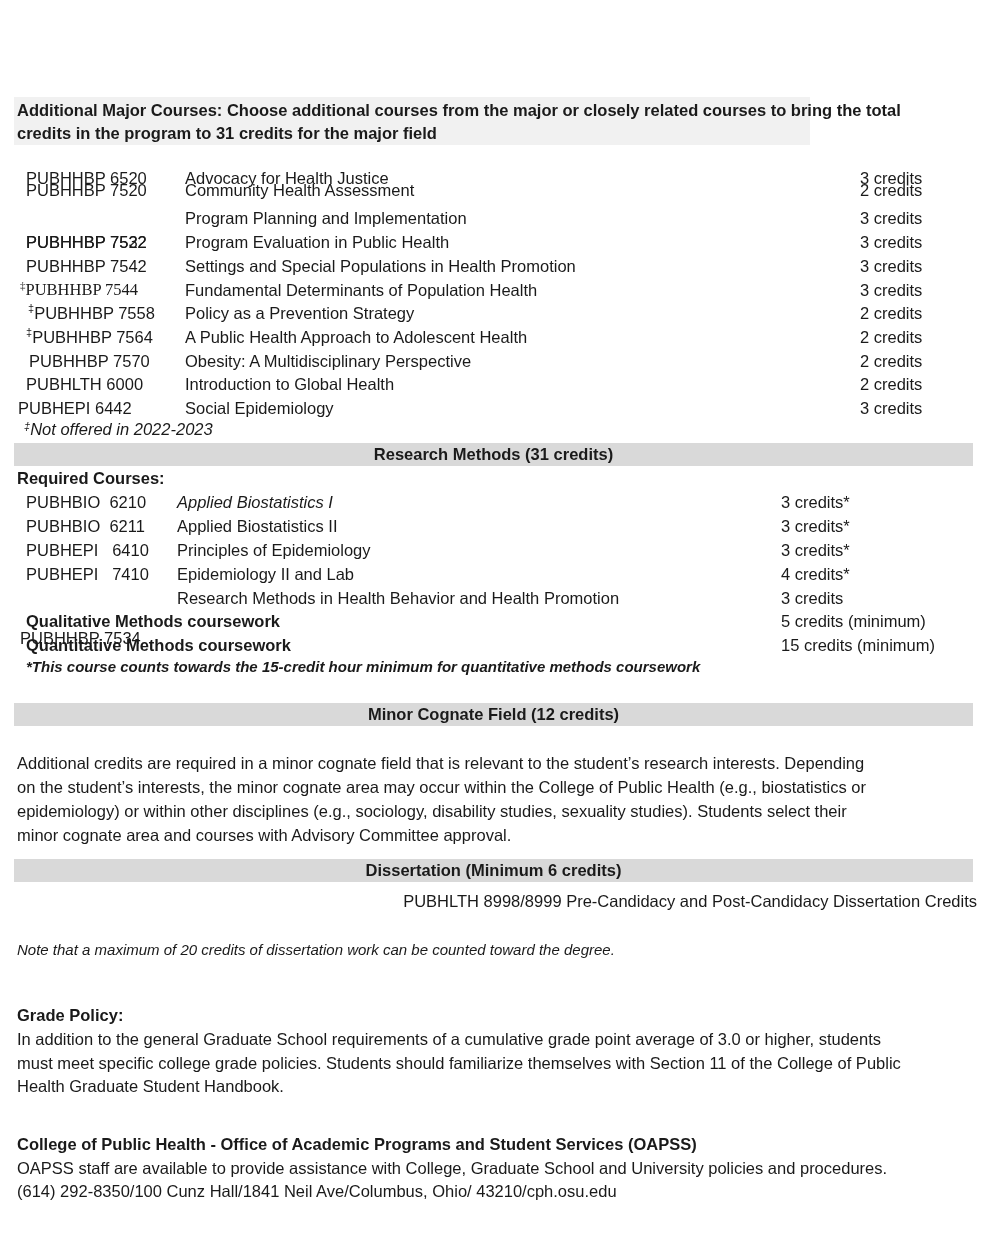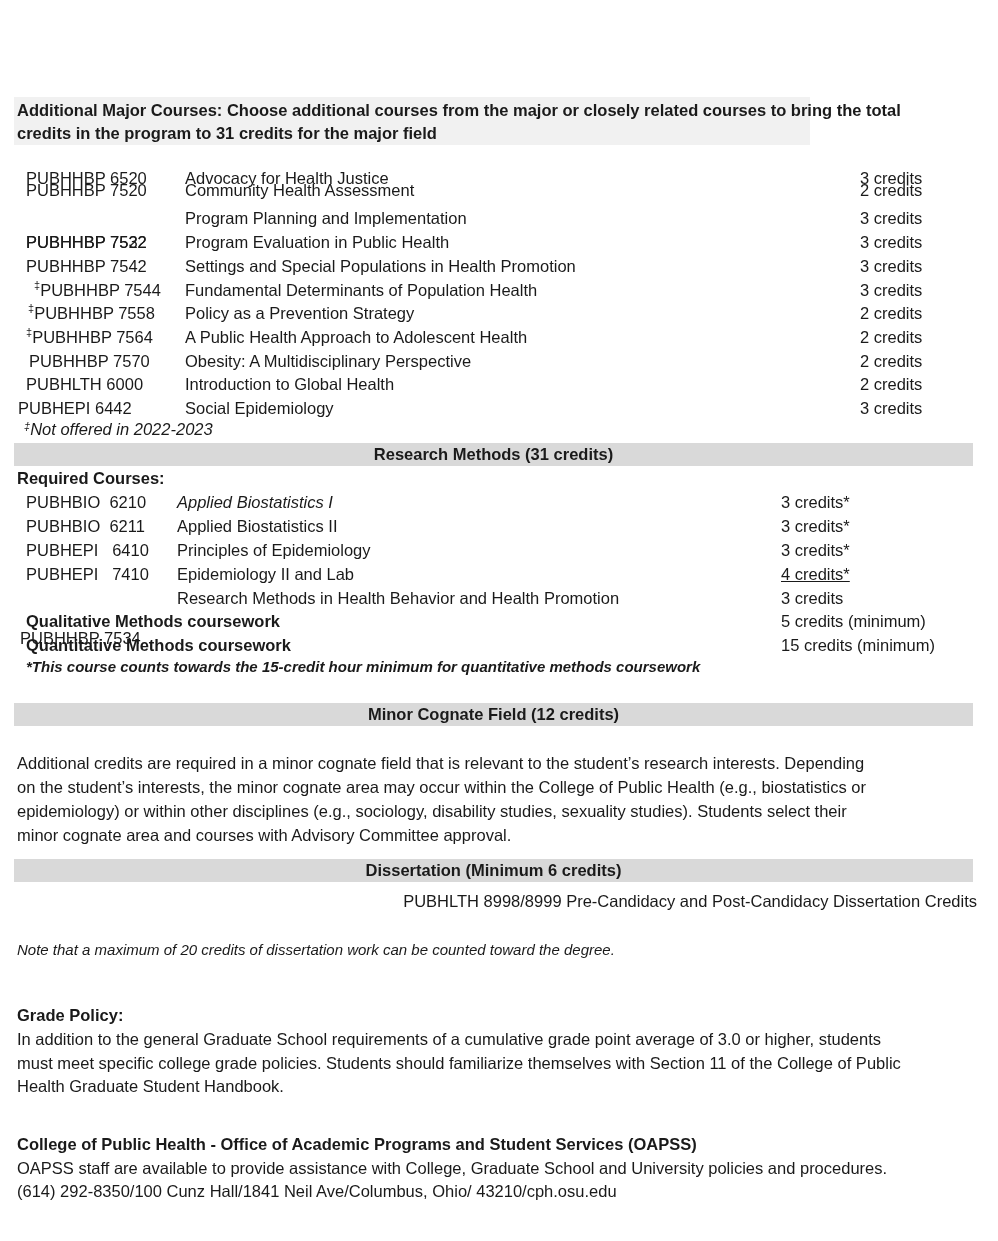--- a/index.html
+++ b/index.html
@@ -51,21 +51,21 @@
     <span style="left:26px;"><sup class="dagger"></sup><span style="position:static">PUBHHBP 7532</span></span>
     <span style="left:185px;">Program Evaluation in Public Health</span>
     <span style="left:860px;">3 credits</span>
   </div>
   <div class="row" style="top:254px;">
     <span style="left:26px;"><sup class="dagger"></sup><span style="position:static">PUBHHBP 7542</span></span>
     <span style="left:185px;">Settings and Special Populations in Health Promotion</span>
     <span style="left:860px;">3 credits</span>
   </div>
   <div class="row" style="top:278px;">
-    <span style="left:34px;"><sup class="dagger">‡</sup><span style="position:static">PUBHHBP 7544</span></span>
+    <span style="left:20px;font-family:Liberation Serif, serif;"><sup class="dagger">‡</sup><span style="position:static">PUBHHBP 7544</span></span>
     <span style="left:185px;">Fundamental Determinants of Population Health</span>
     <span style="left:860px;">3 credits</span>
   </div>
   <div class="row" style="top:301px;">
     <span style="left:28px;"><sup class="dagger">‡</sup><span style="position:static">PUBHHBP 7558</span></span>
     <span style="left:185px;">Policy as a Prevention Strategy</span>
     <span style="left:860px;">2 credits</span>
   </div>
   <div class="row" style="top:325px;">
     <span style="left:26px;"><sup class="dagger">‡</sup><span style="position:static">PUBHHBP 7564</span></span>
@@ -108,21 +108,21 @@
     <span style="left:781px;">3 credits*</span>
   </div>
   <div class="row" style="top:538px;">
     <span style="left:26px; white-space:pre;">PUBHEPI   6410</span>
     <span style="left:177px;">Principles of Epidemiology</span>
     <span style="left:781px;">3 credits*</span>
   </div>
   <div class="row" style="top:562px;">
     <span style="left:26px; white-space:pre;">PUBHEPI   7410</span>
     <span style="left:177px;">Epidemiology II and Lab</span>
-    <span style="left:781px;text-decoration:underline;">4 credits*</span>
+    <span style="left:781px;">4 credits*</span>
   </div>
   <div class="row" style="top:586px;">
     <span style="left:20px; white-space:pre;margin-top:40px;">PUBHHBP 7534</span>
     <span style="left:177px;">Research Methods in Health Behavior and Health Promotion</span>
     <span style="left:781px;">3 credits</span>
   </div>
   <div class="row" style="top:609px;">
     <span class="bold" style="left:26px;">Qualitative Methods coursework</span>
     <span style="left:781px;">5 credits (minimum)</span>
   </div>

